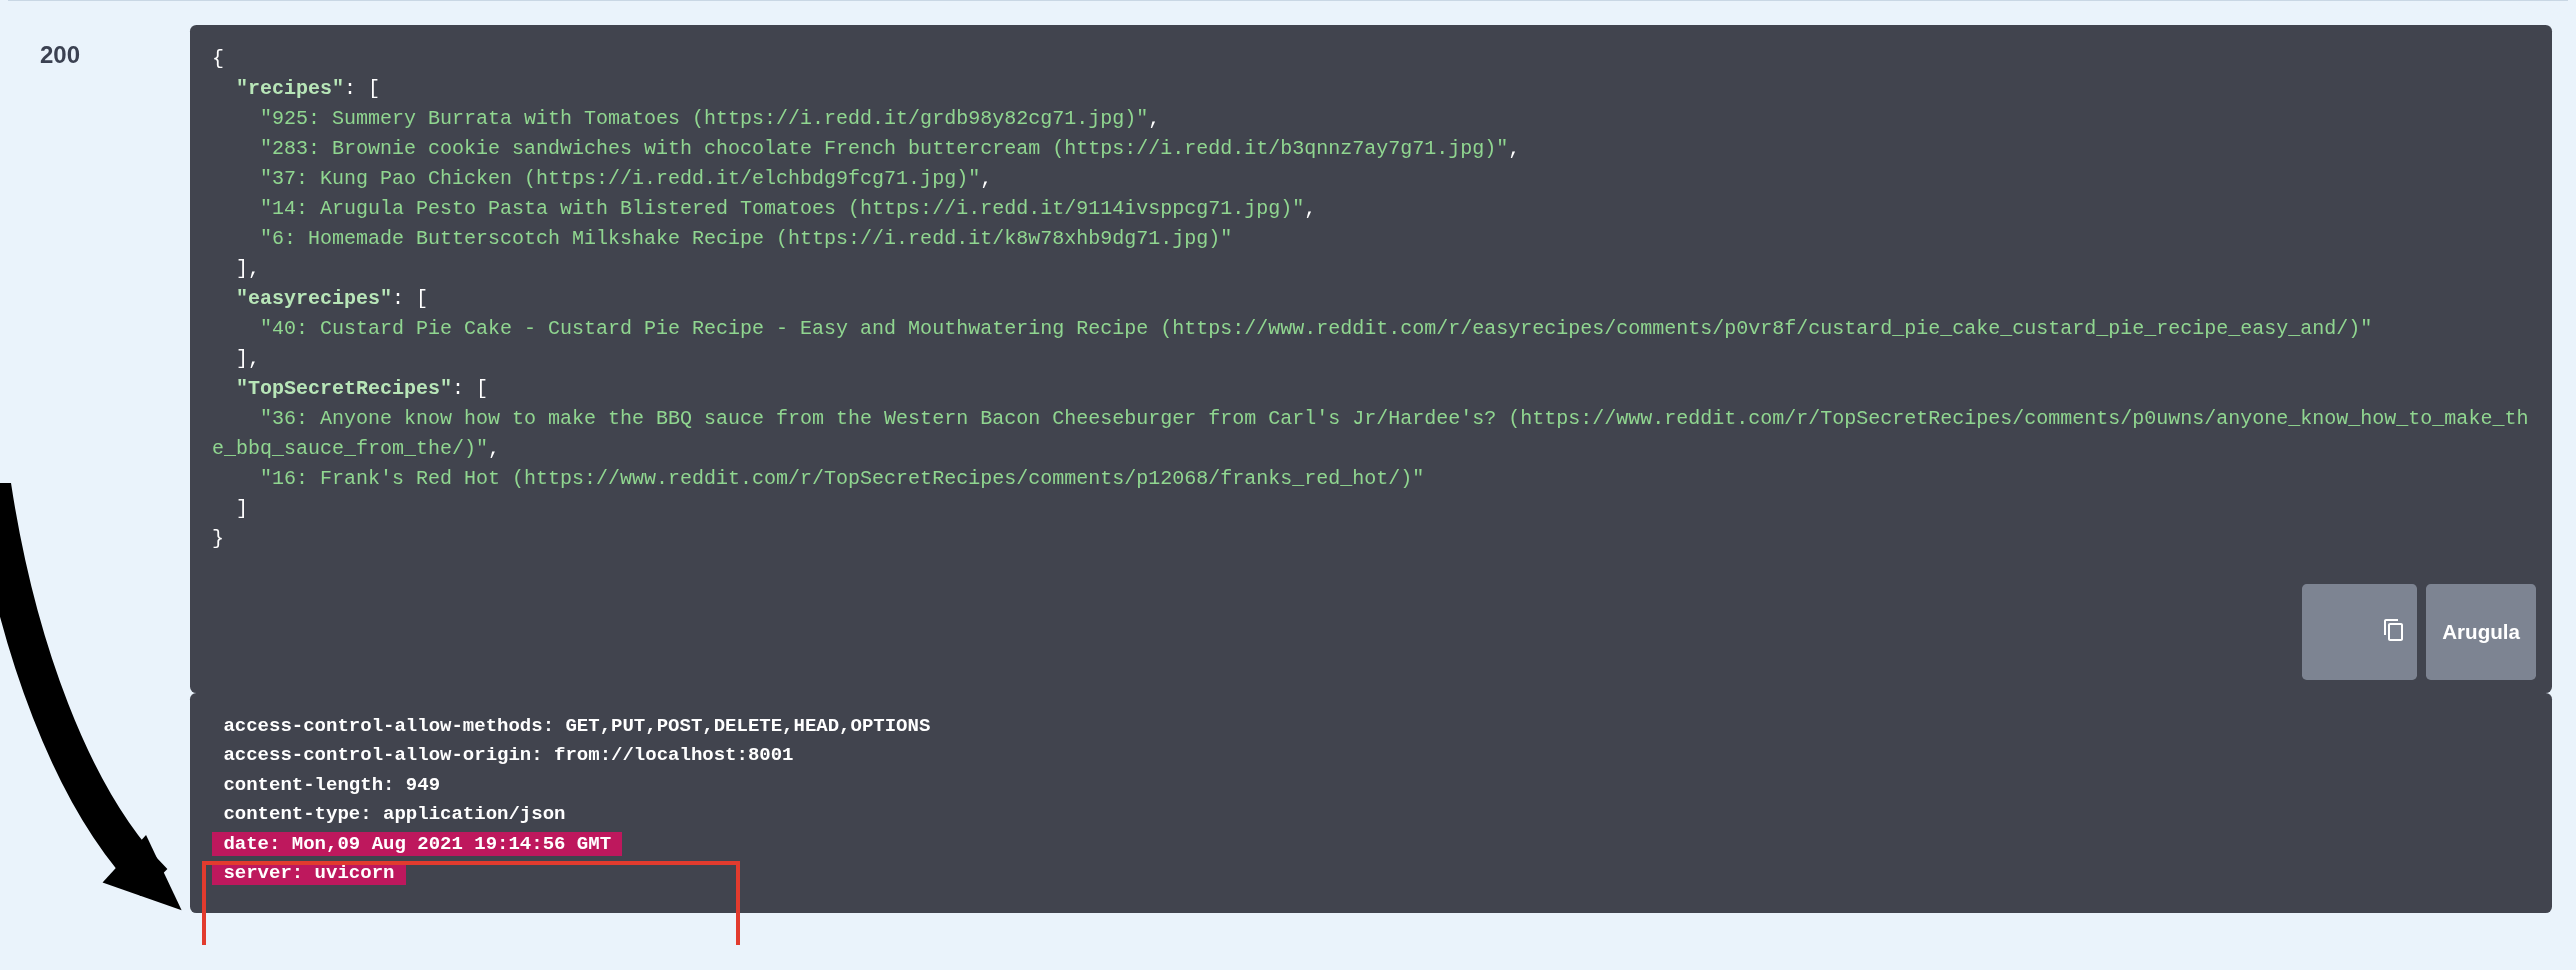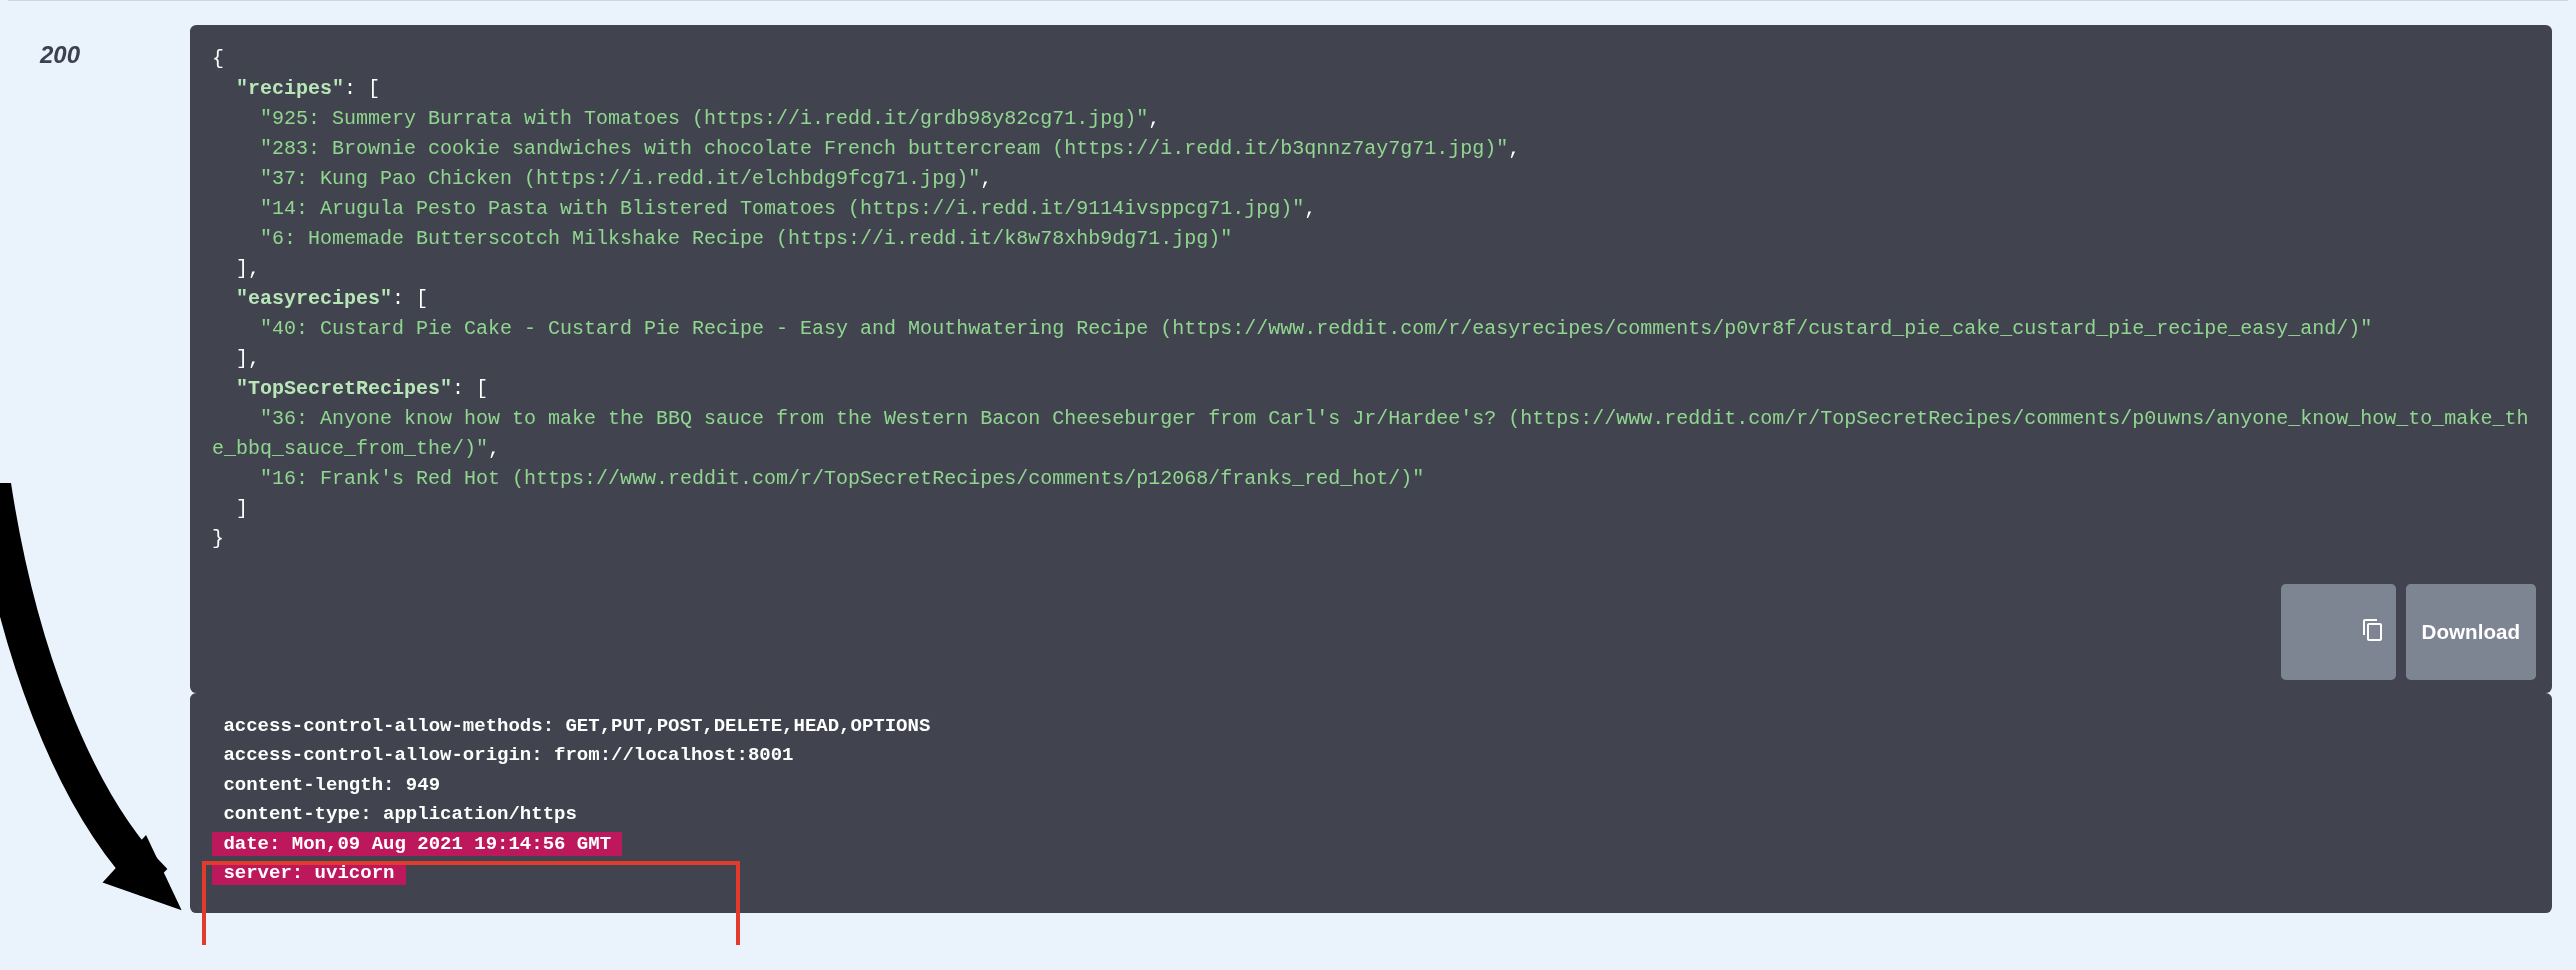--- a/index.html
+++ b/index.html
@@ -17,21 +17,20 @@
   .status-col {
     width: 182px;
     flex-shrink: 0;
     padding-top: 16px;
     padding-left: 32px;
   }
   .status-code {
     font-size: 24px;
     font-weight: 600;
     color: #3b4151;
-    font-style: italic;
   }
   .content-col {
     flex: 1;
     padding-right: 16px;
   }
   .section-heading {
     font-size: 22px;
     font-weight: 700;
     color: #3b4151;
     margin: 16px 0 9.5px 0;
@@ -134,29 +133,29 @@
 <span class="json-punc">}</span></div>
       
       <div class="action-row">
         <button class="btn icon-btn">
           <span class="copy-icon">
             <svg viewBox="0 0 24 24">
                 <path d="M16 1H4C2.9 1 2 1.9 2 3v14h2V3h12V1zm3 4H8C6.9 5 6 5.9 6 7v14c0 1.1.9 2 2 2h11c1.1 0 2-.9 2-2V7c0-1.1-.9-2-2-2zm0 16H8V7h11v14z"></path>
               </svg>
           </span>
         </button>
-        <button class="btn">Download</button>
+        <button class="btn">Arugula</button>
       </div>
     </div>
 
 
     <div class="headers-block" id="response-headers-block"><span class="hdr-line"> access-control-allow-methods: GET,PUT,POST,DELETE,HEAD,OPTIONS </span>
 <span class="hdr-line"> access-control-allow-origin: from://localhost:8001 </span>
 <span class="hdr-line"> content-length: 949 </span>
-<span class="hdr-line"> content-type: application/https </span>
+<span class="hdr-line"> content-type: application/json </span>
 <span class="hdr-line hdr-hl"> date: Mon,09 Aug 2021 19:14:56 GMT </span>
 <span class="hdr-line hdr-hl"> server: uvicorn </span>
 </div>
 
   </div>
 
   <svg class="arrow-svg" style="left:-24px; top:482px; width:261px; height:443px;" viewBox="0 0 330 560">
     <path d="M 20 0 C 50 200 120 400 225 505" stroke="#000" stroke-width="48" fill="none"></path>
     <polygon points="260,540 160,505 215,445" fill="#000"></polygon>
   </svg>

